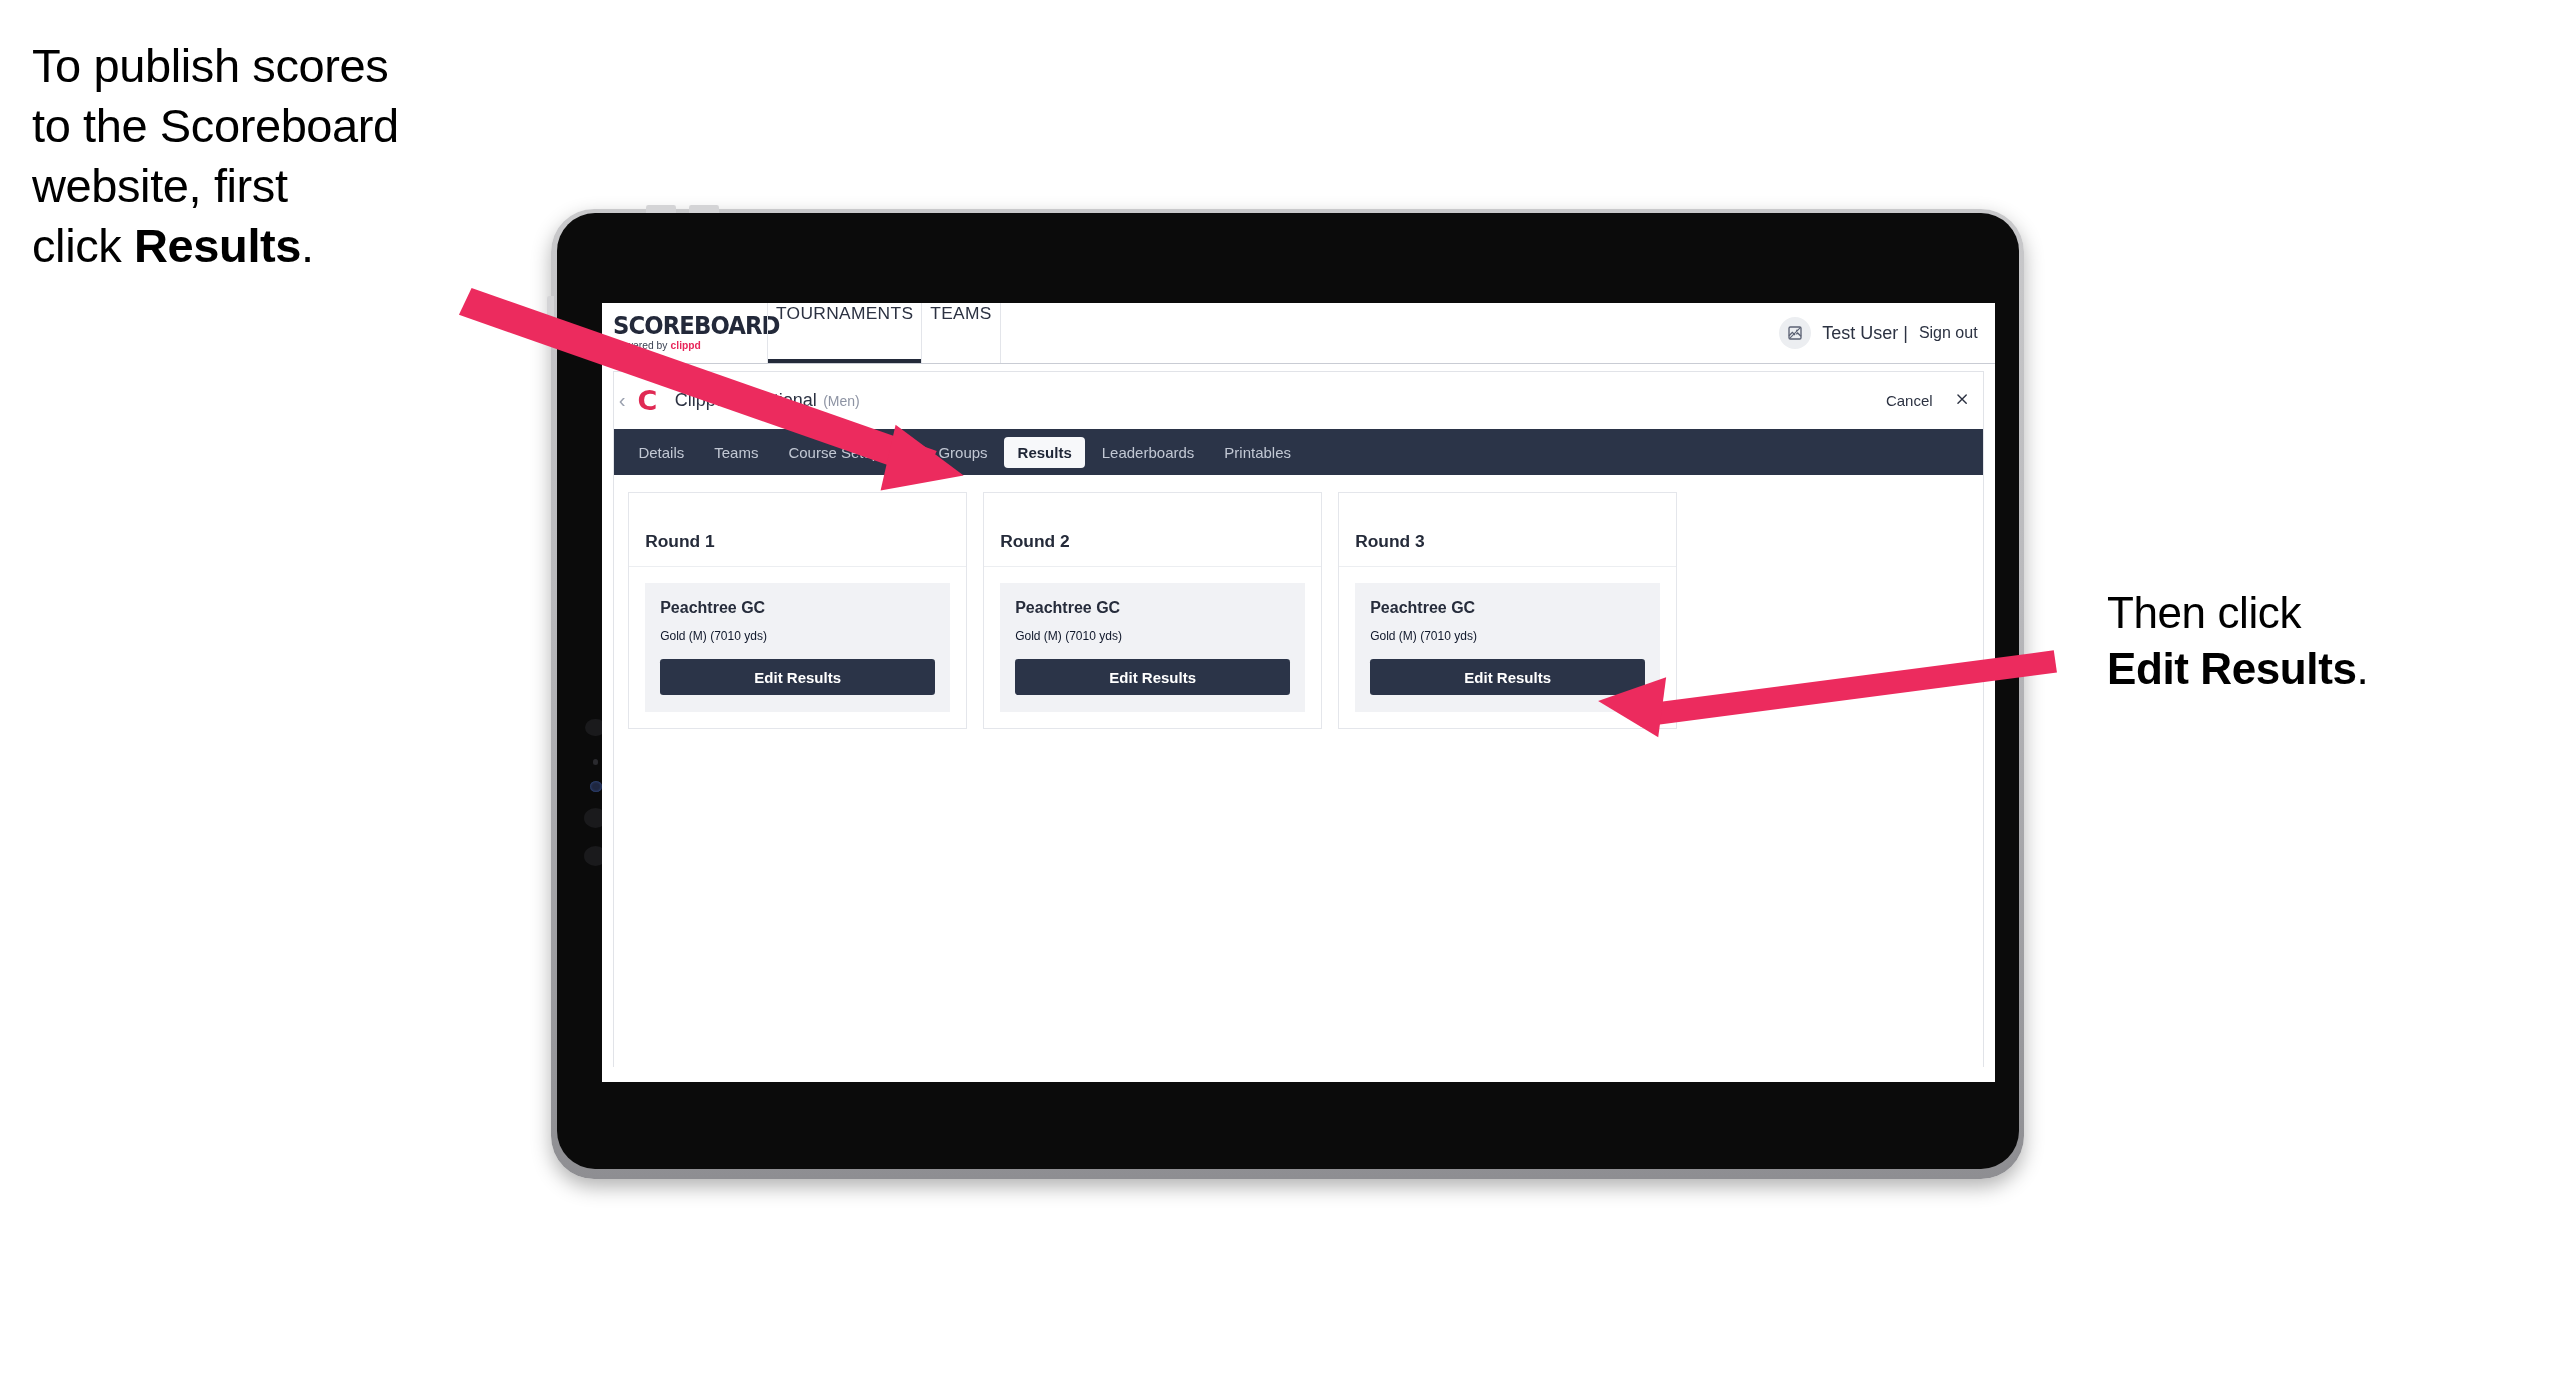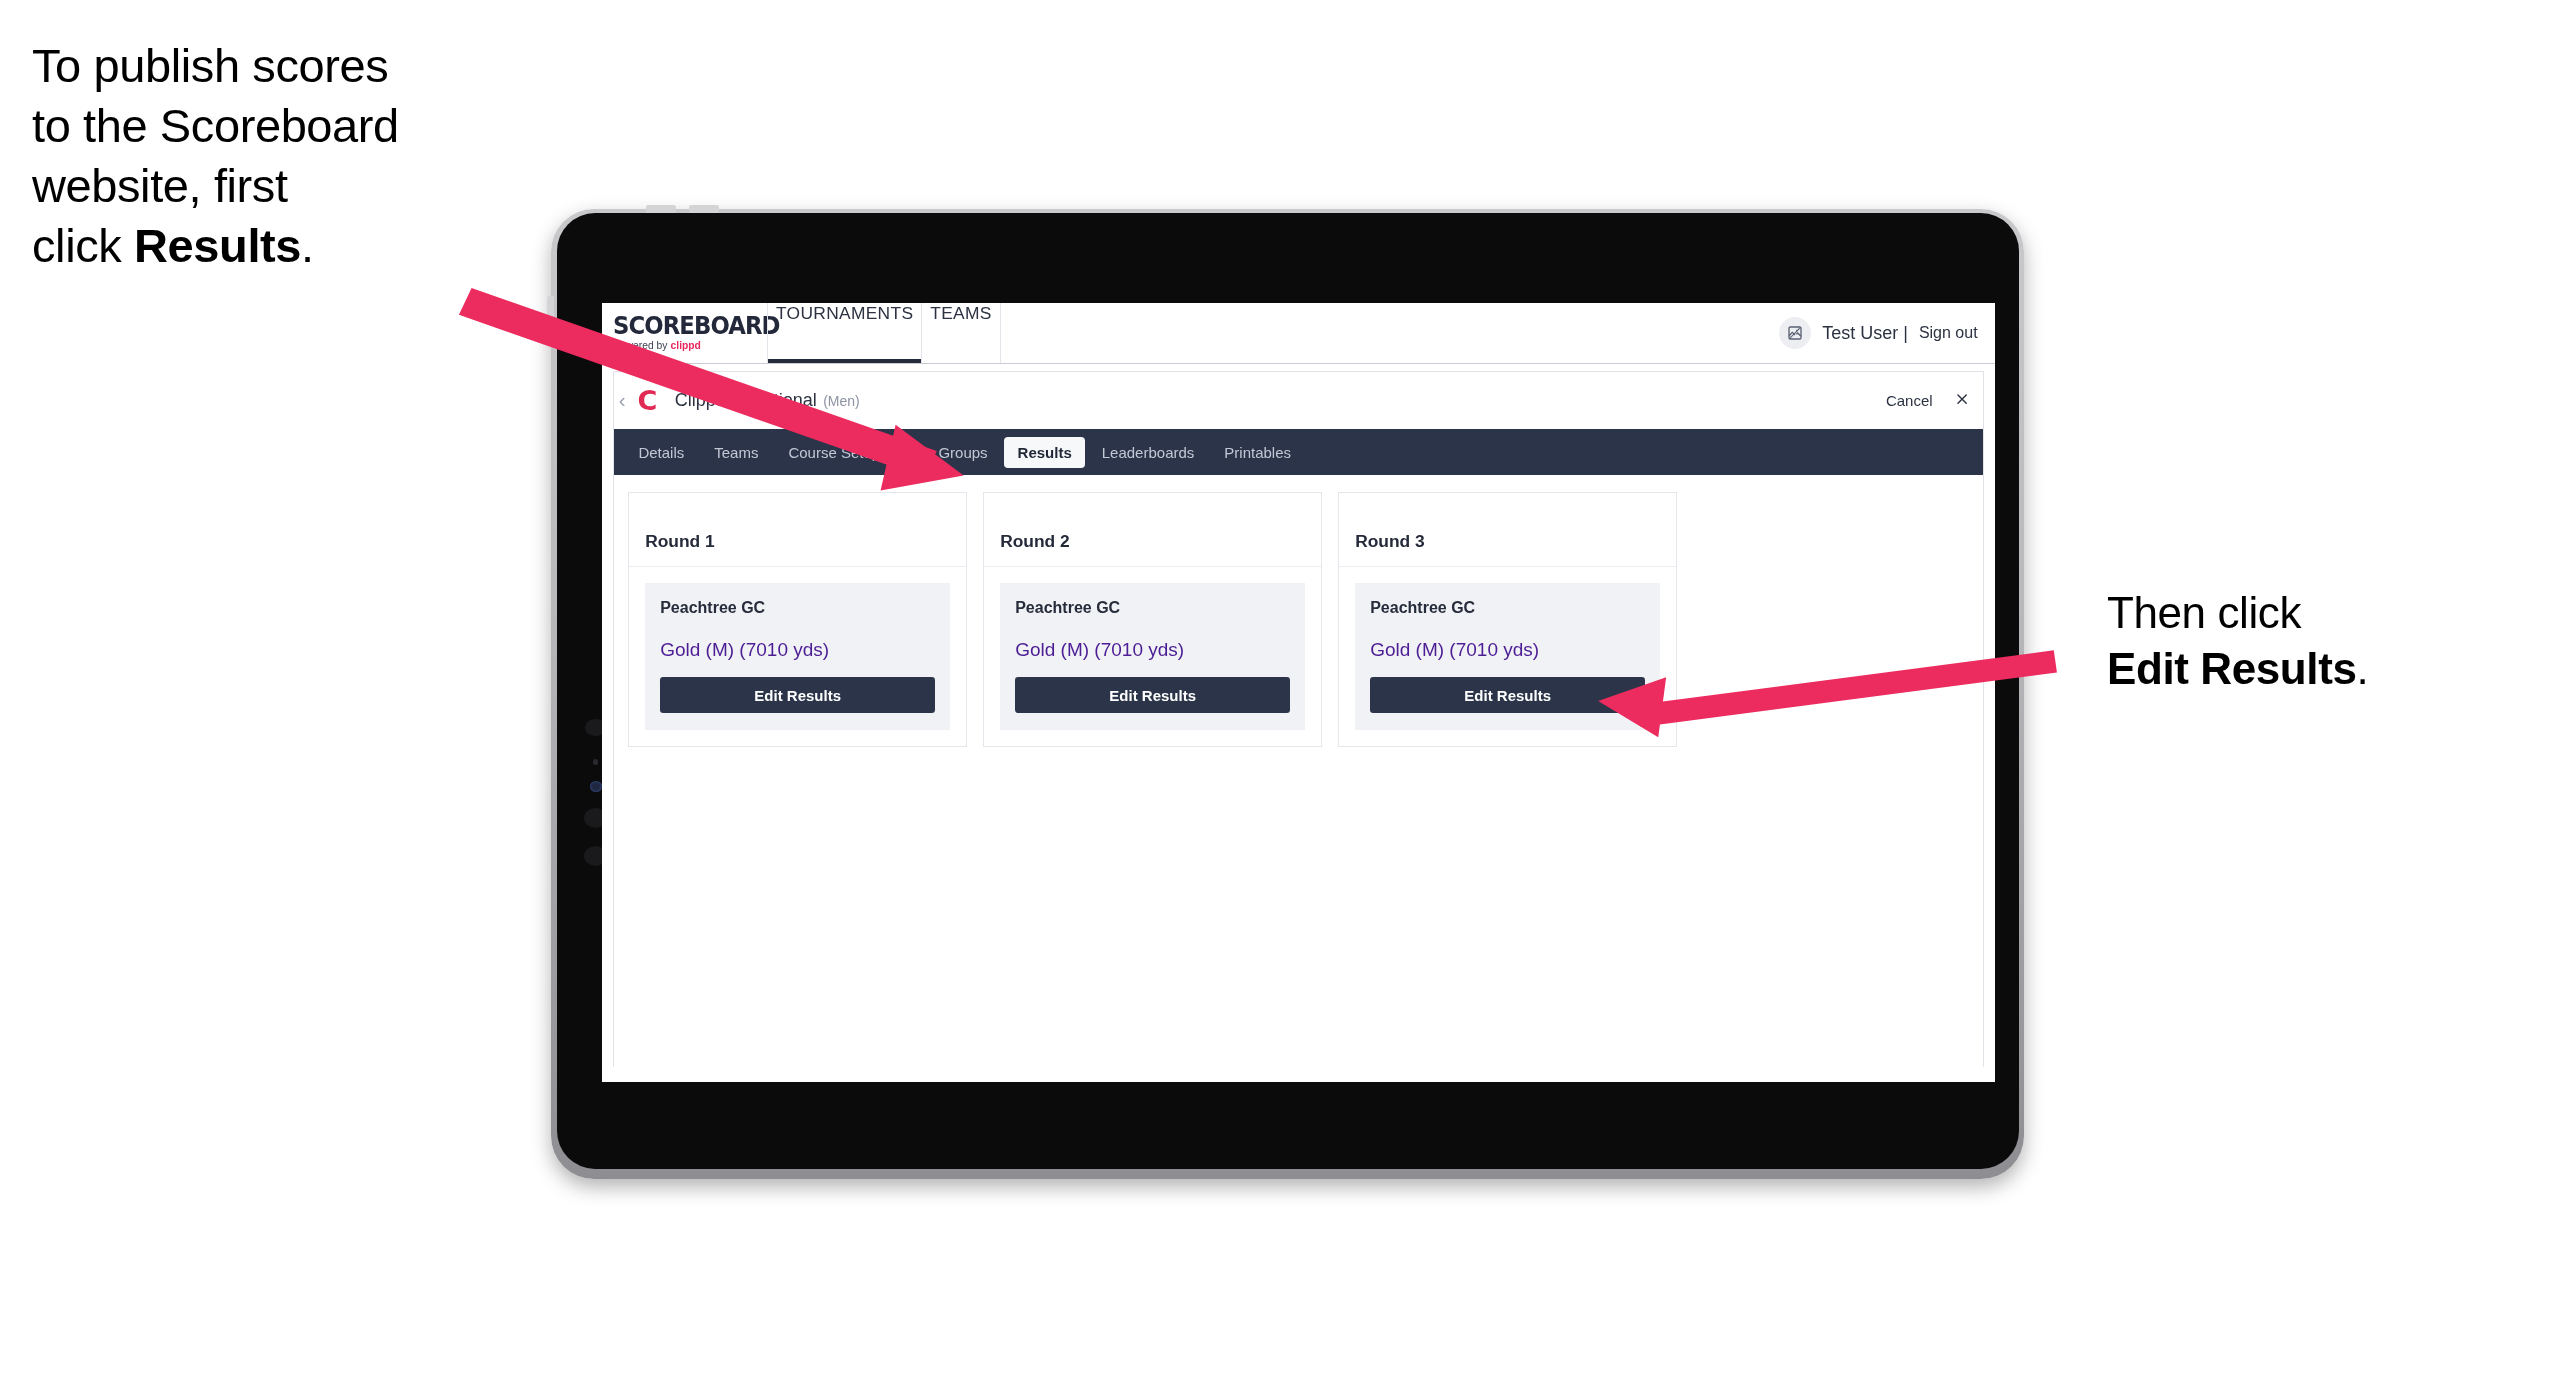--- a/index.html
+++ b/index.html
@@ -324,23 +324,23 @@
     background: #f1f2f5;
     padding: 15px 15px 16.6px 15px;
   }
   .course-name {
     font-size: 16px;
     font-weight: 700;
     color: #262c3b;
     line-height: 1.3;
   }
   .course-tee {
-    font-size: 19px;
-    color: #4c1d95;
-    margin-top: 19px;
+    font-size: 12px;
+    color: #0f172a;
+    margin-top: 10px;
     line-height: 1.3;
   }
   .edit-results-button {
     margin-top: 14.2px;
     height: 36px;
     background: #2b3448;
     border-radius: 3.2px;
     color: #ffffff;
     font-size: 15px;
     font-weight: 700;

